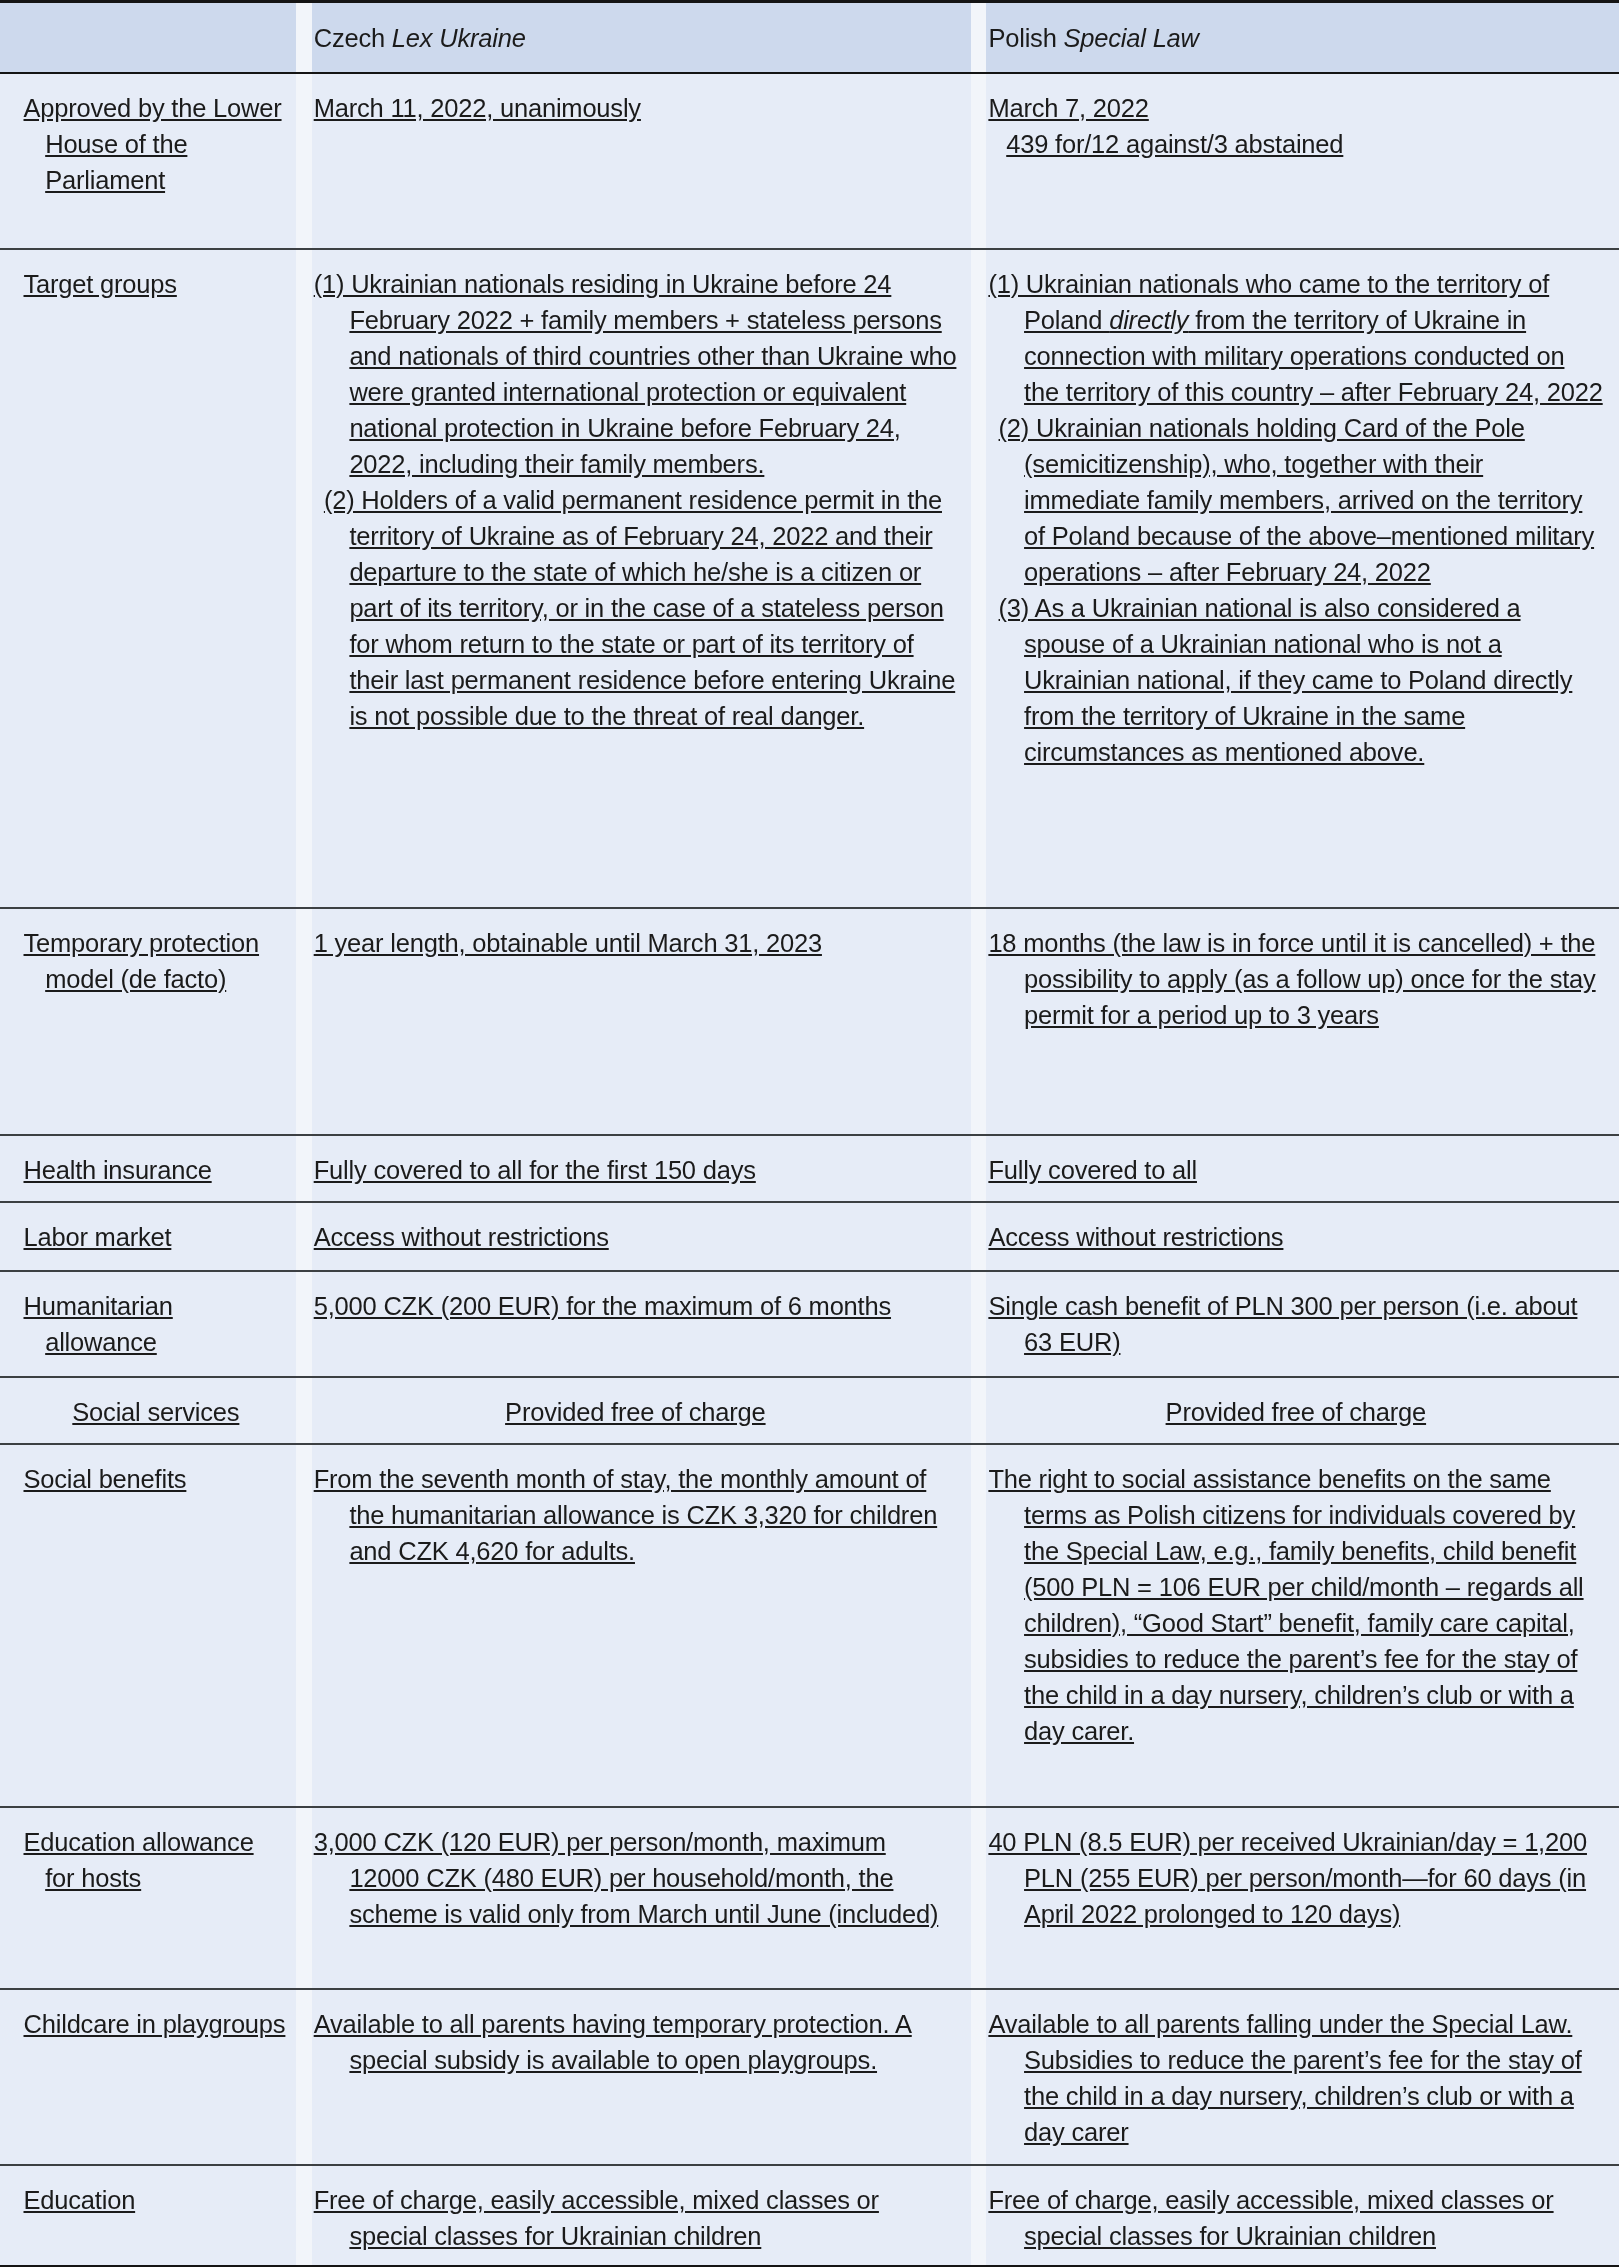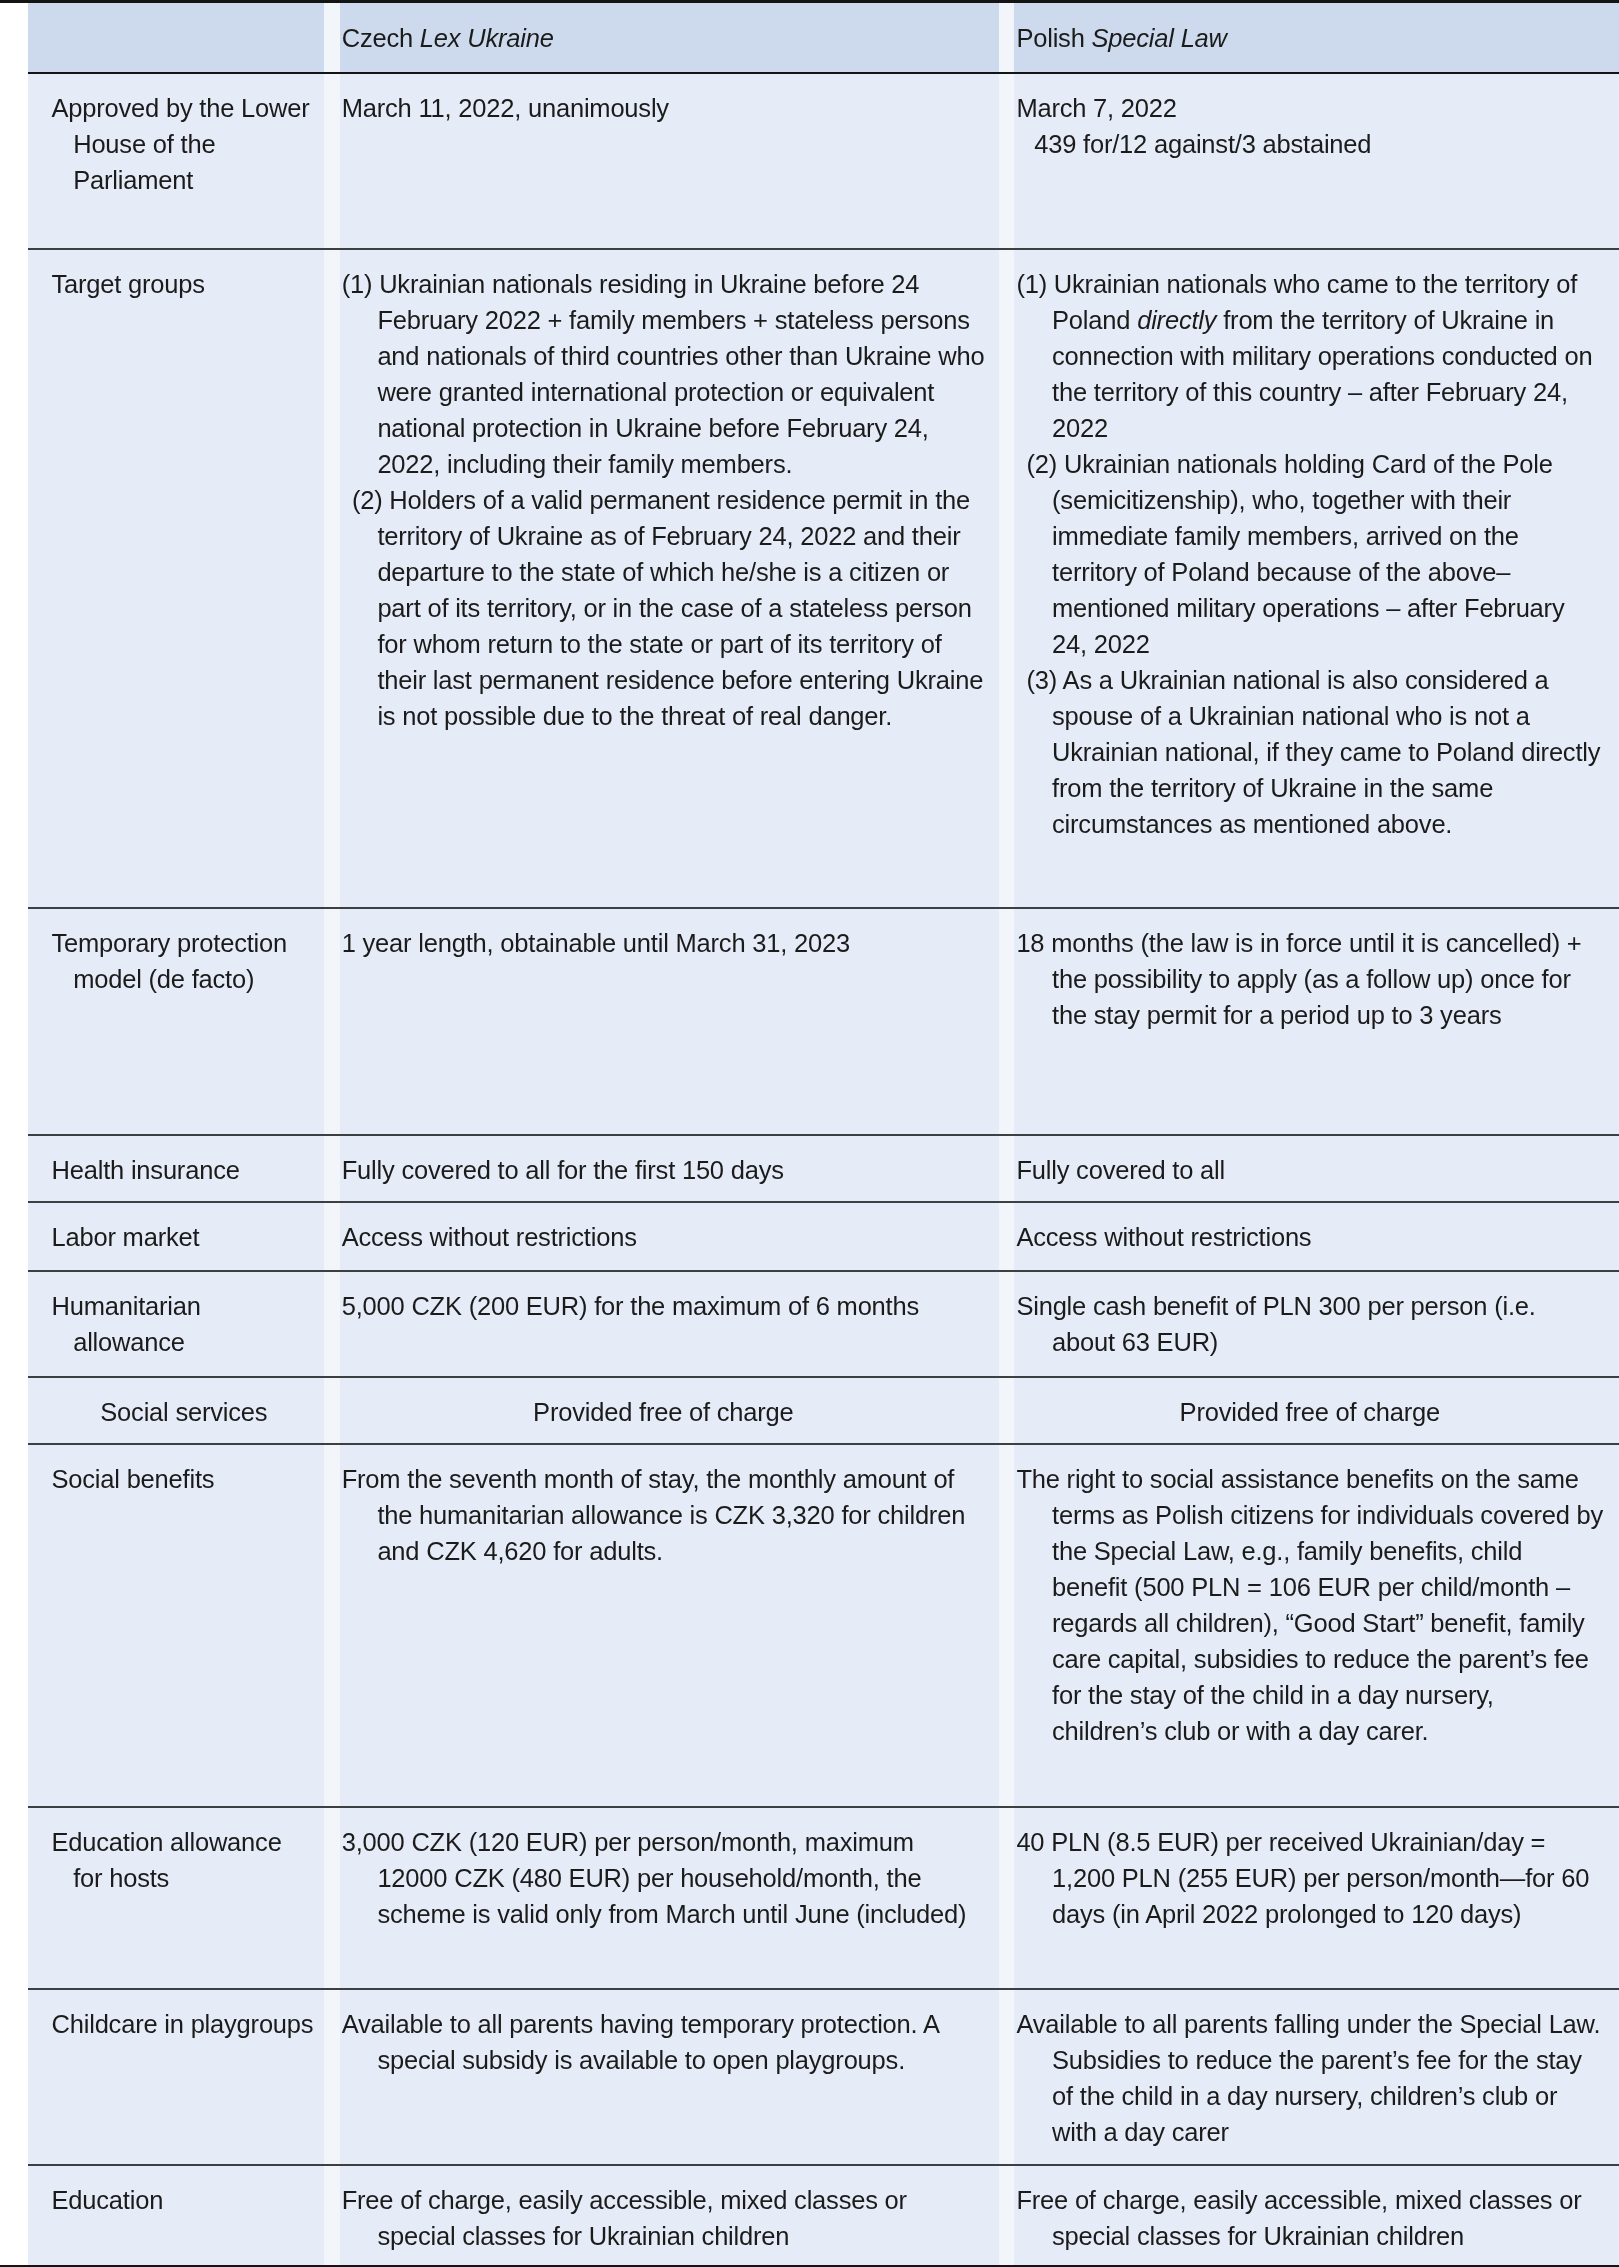--- a/index.html
+++ b/index.html
@@ -22,35 +22,35 @@
   .table{
     width:100%;
     border-top:3.9px solid var(--rule-dark);
     border-bottom:4.9px solid var(--rule-dark);
   }
   .grid-row{
     display:grid;
     grid-template-columns:296px 659px 1fr;
     column-gap:15.7px;
     background:var(--gutter);
-    margin-left:28px;
   }
   .thead{
     border-bottom:2.9px solid var(--rule-dark);
   }
   .thead .cell{
     background:var(--header-bg);
     min-height:69px;
     display:flex;
     align-items:center;
     padding:0 7.8px 0 2px;
   }
   .thead .cell.lbl{padding-left:23.5px;}
   .body-row{
     border-bottom:2px solid var(--rule-row);
+    text-decoration:underline;
   }
   .body-row:last-child{border-bottom:none;}
   .cell{
     background:var(--body-bg);
     padding:15.7px 13.7px 11.8px 2px;
     box-sizing:border-box;
   }
   .cell.lbl{padding-left:23.5px;padding-right:7.8px;}
   .cell.col-polish{padding-right:15.7px;}
   

